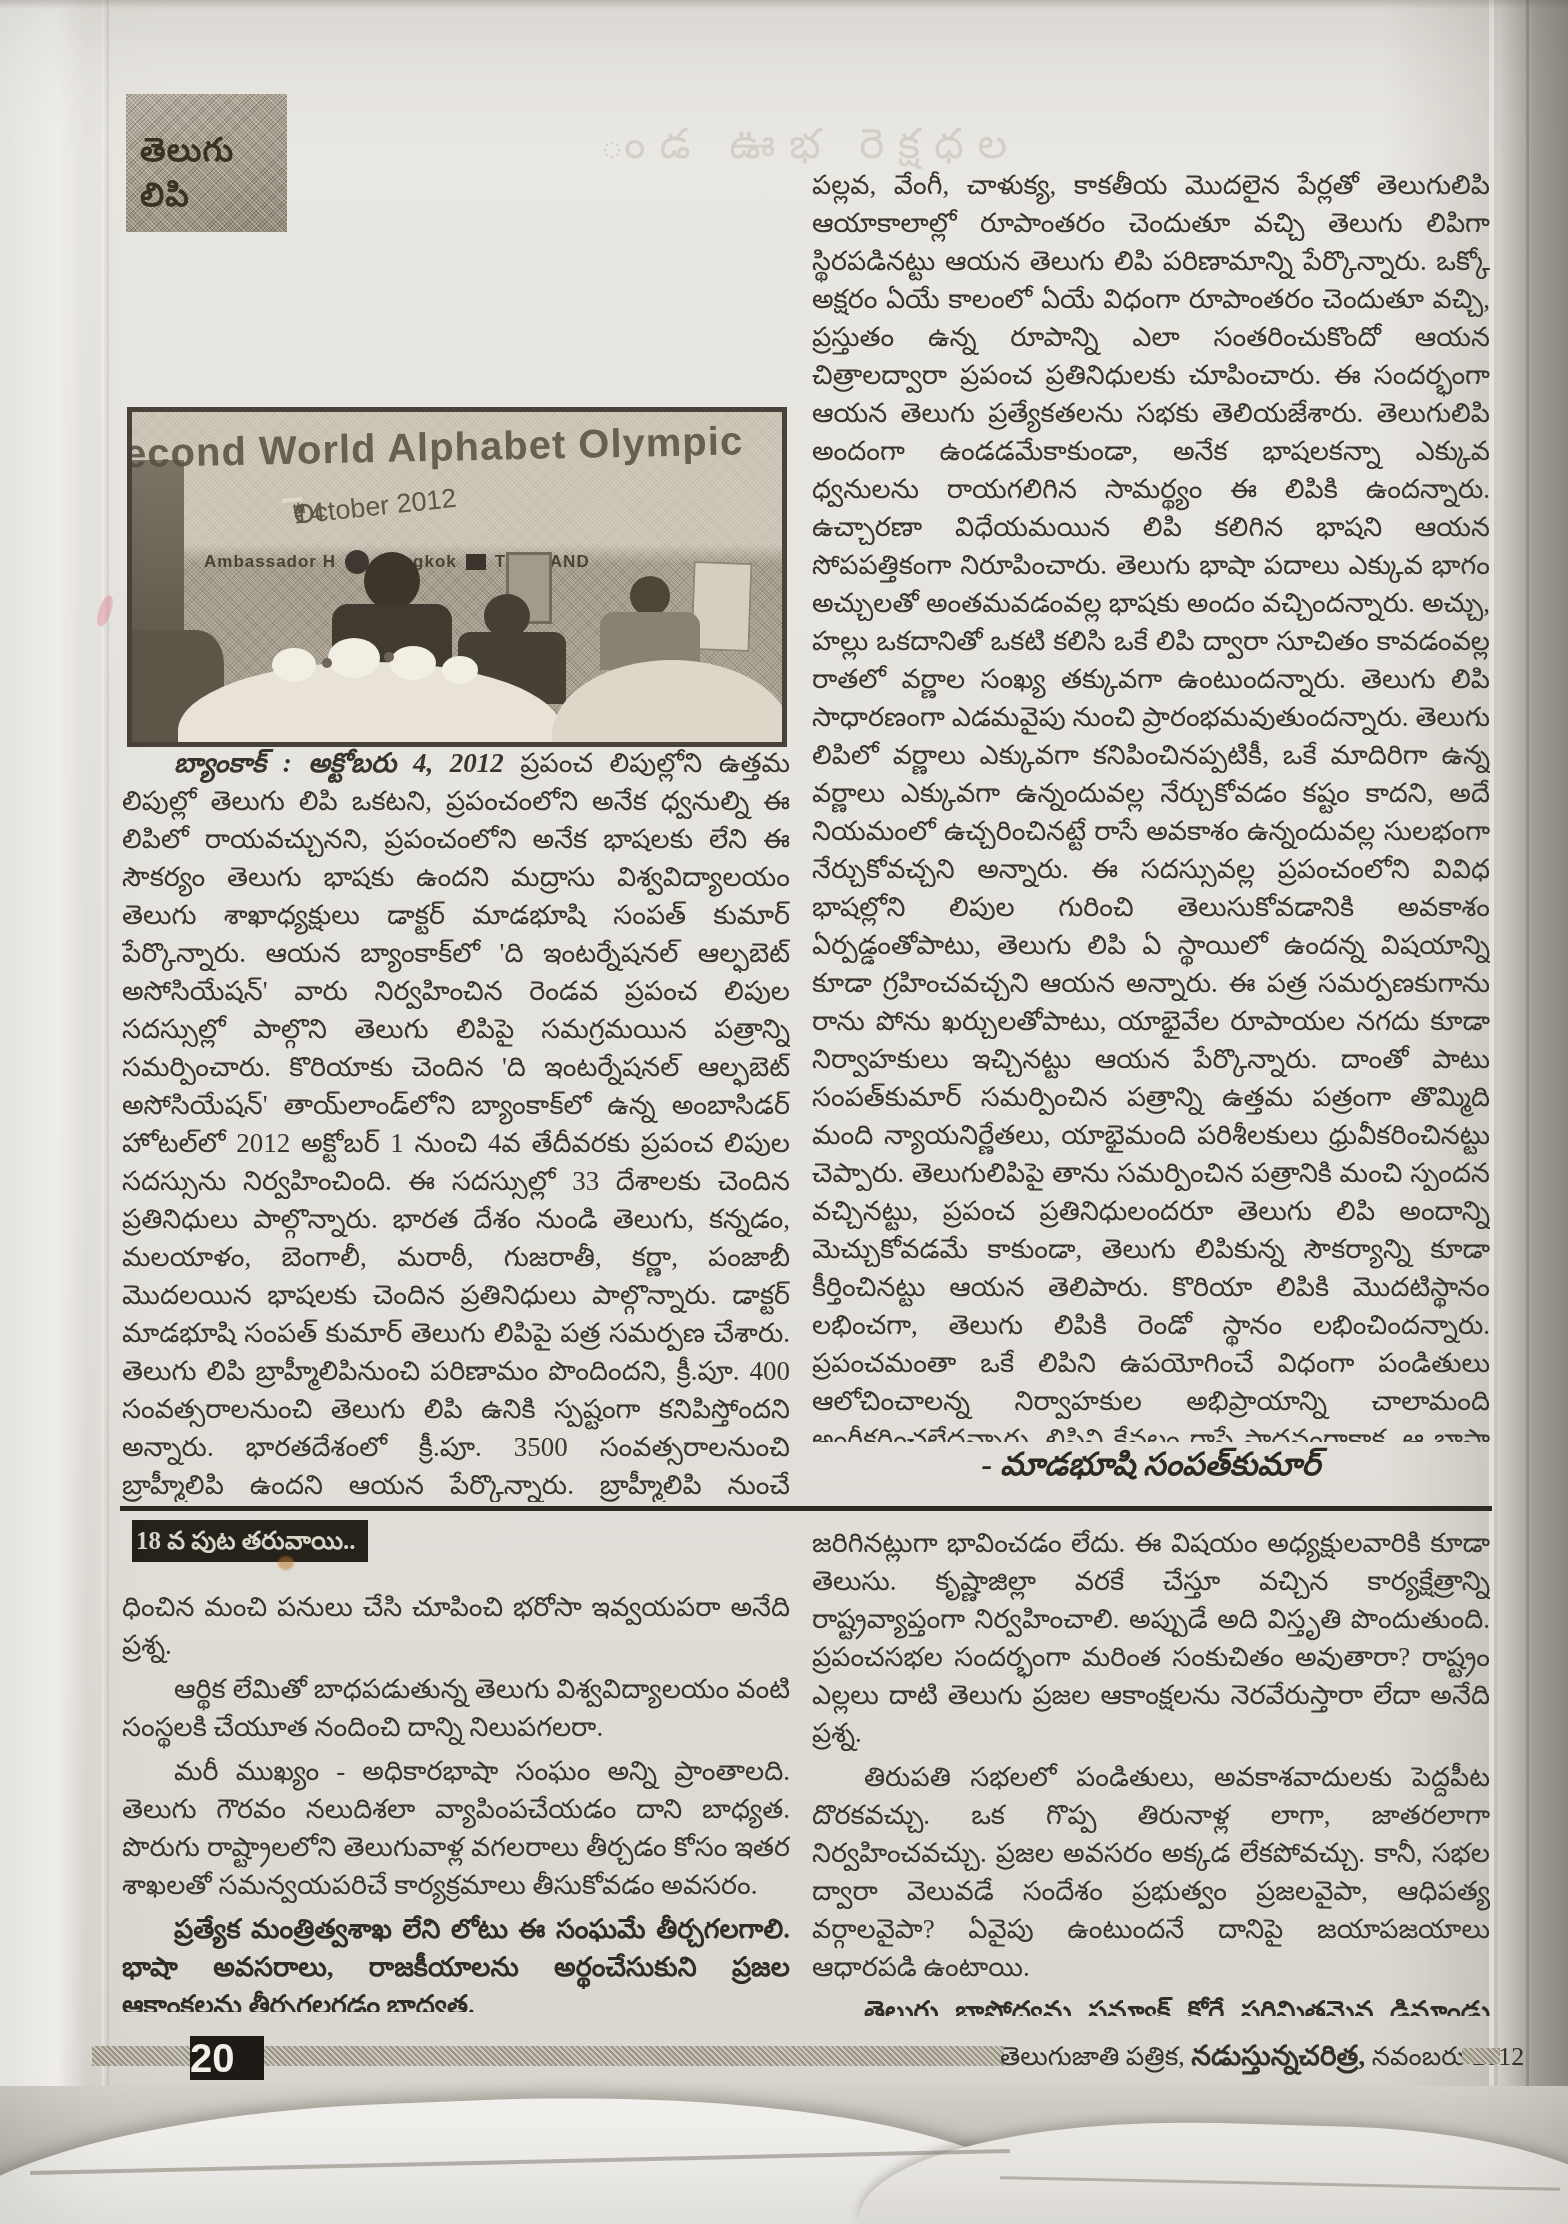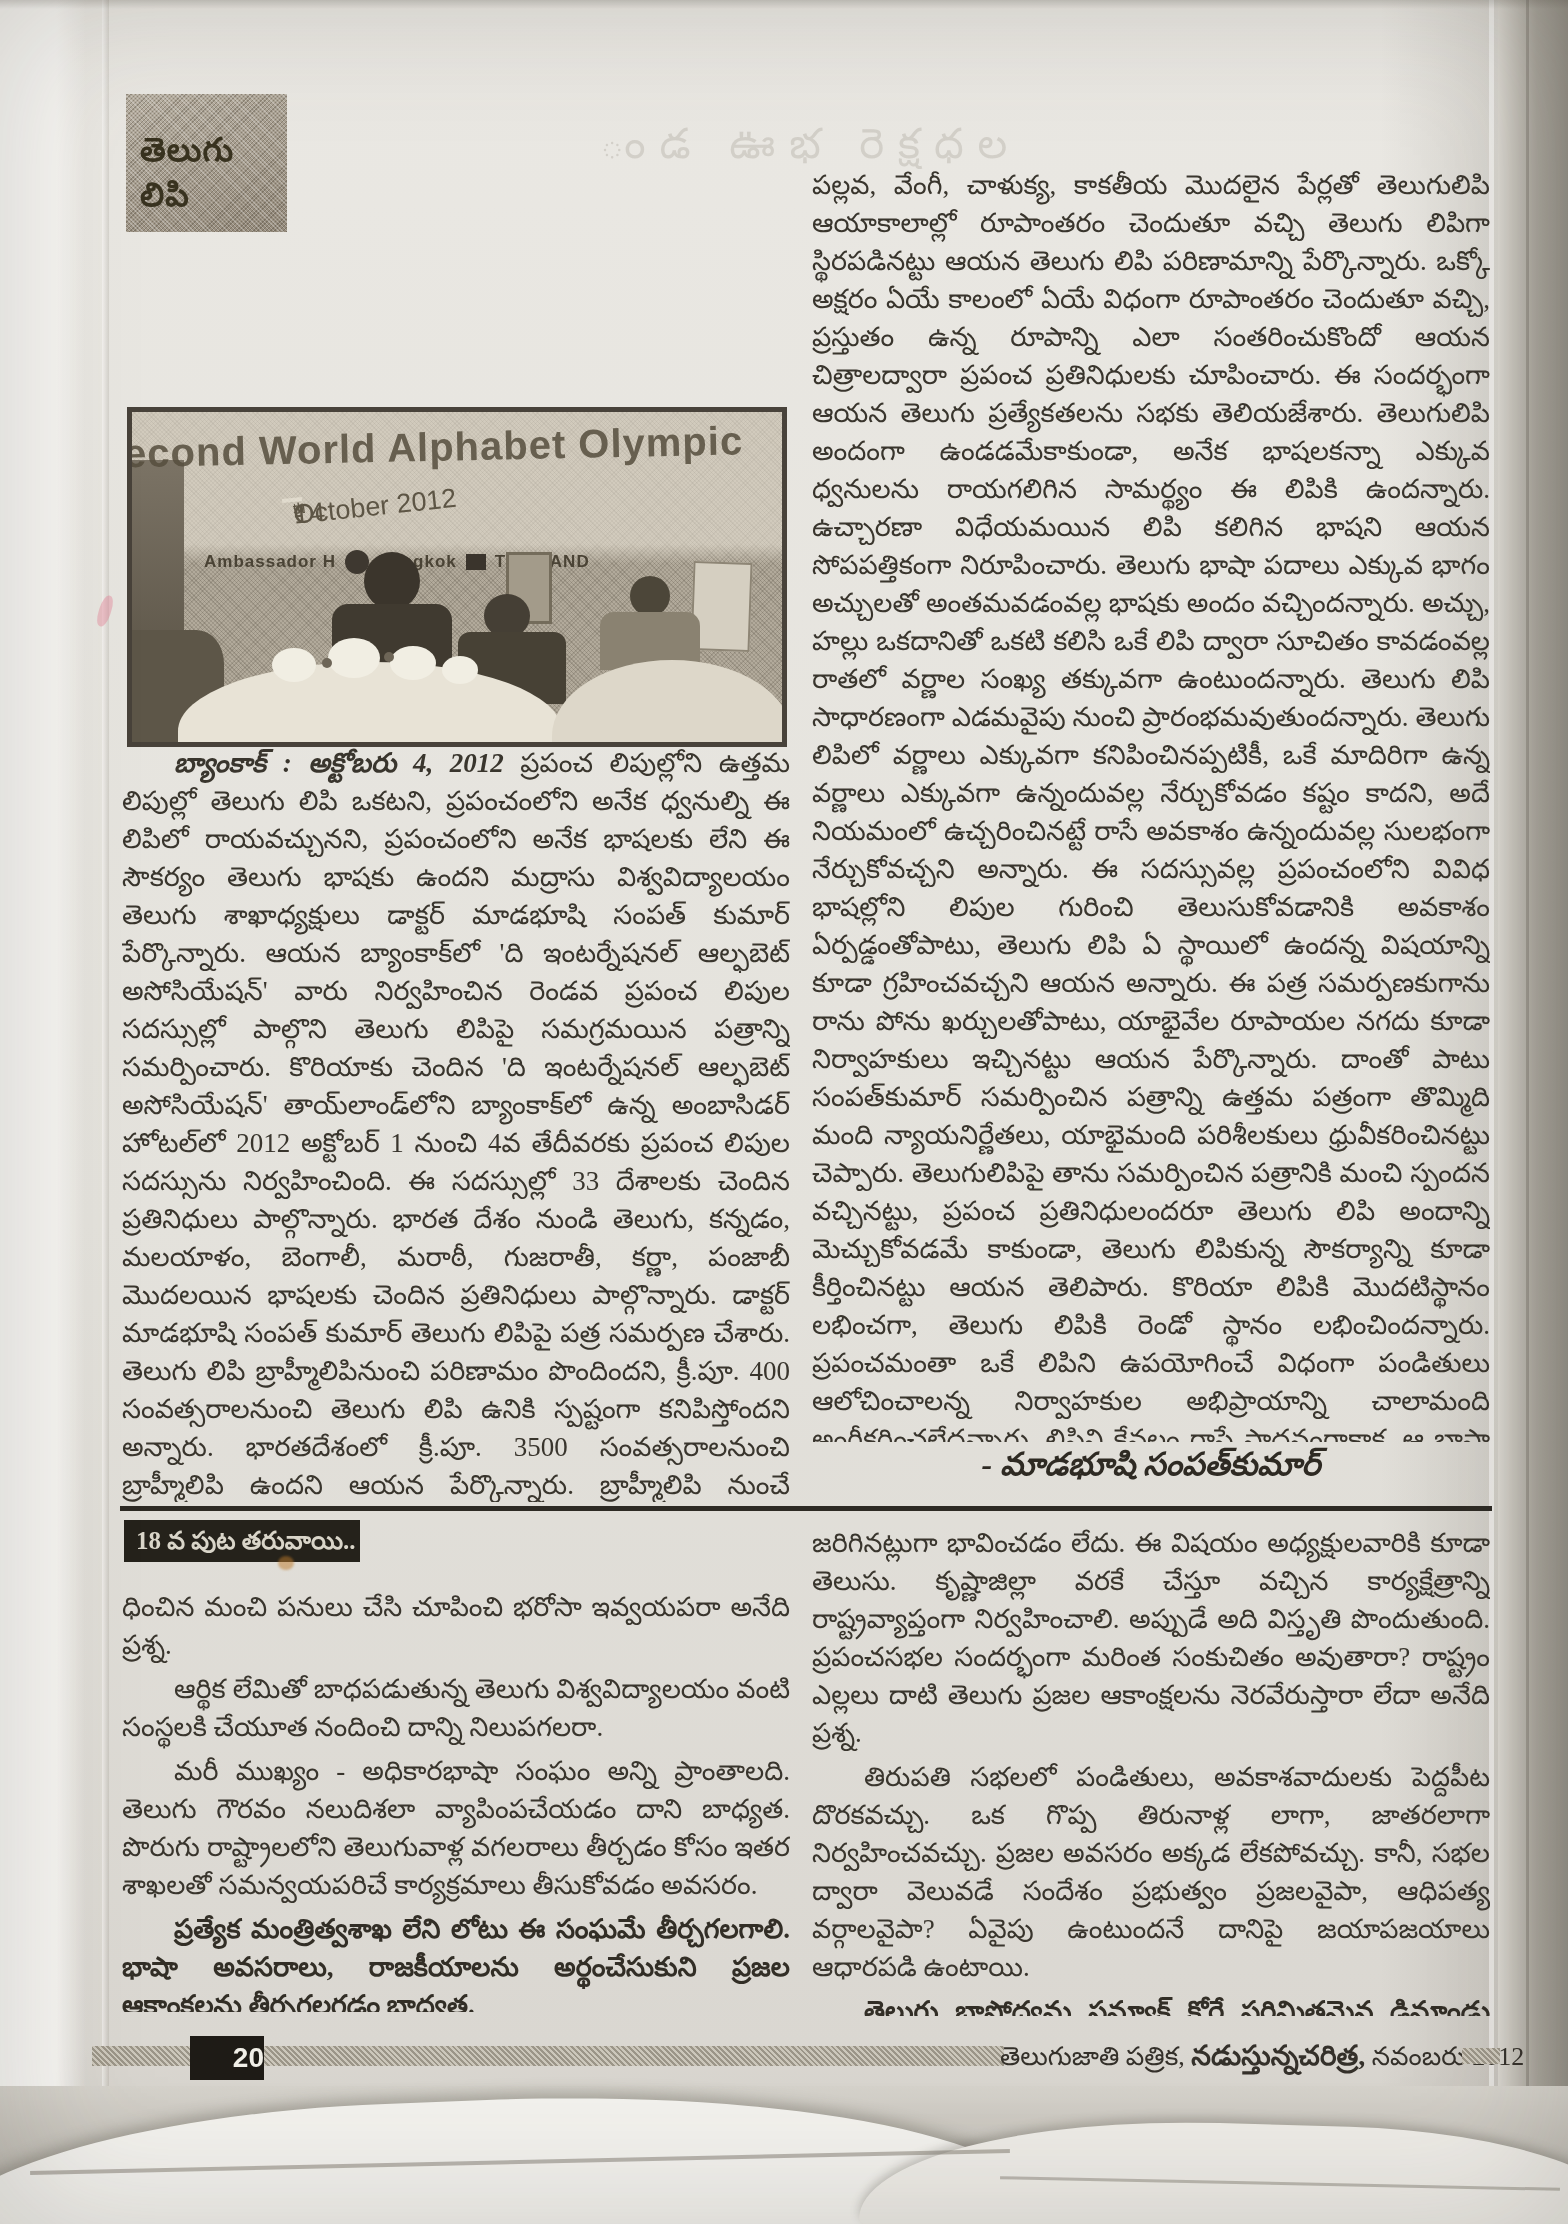--- a/index.html
+++ b/index.html
@@ -75,32 +75,32 @@
   .col p{margin:0 0 6px 0;text-indent:52px;}
   .col p.noind{text-indent:0;}
   .col p.bold{font-weight:bold;color:#322e26;}
   .lead{font-weight:bold;font-style:italic;margin-top:20px;}
   .col-left{left:122px;top:744px;width:668px;height:758px;}
   .col-right{left:812px;top:166px;width:678px;height:1276px;}
   .signature{left:812px;top:1446px;width:678px;text-align:center;font-size:32px;font-weight:bold;font-style:italic;color:#2e2a23;}
   .rule{left:120px;top:1506px;width:1372px;height:5px;background:#2d2a24;}
 
   
-  .cont-label{left:124px;top:1520px;width:236px;height:42px;background:#25221b;color:#d9d5c9;
-    font-size:25px;font-weight:bold;line-height:42px;padding-left:12px;box-sizing:border-box;}
+  .cont-label{left:132px;top:1520px;width:236px;height:42px;background:#25221b;color:#d9d5c9;
+    font-size:25px;font-weight:bold;line-height:42px;padding-left:4px;box-sizing:border-box;}
   .cont-left{left:122px;top:1588px;width:668px;height:424px;}
   .cont-right{left:812px;top:1524px;width:678px;height:492px;}
 
   
   .f-bar{left:92px;top:2046px;width:912px;height:20px;
     background:repeating-linear-gradient(45deg,#9b9588 0 2px,#ccc7bb 2px 4px);}
   .f-bar2{left:1462px;top:2048px;width:38px;height:16px;
     background:repeating-linear-gradient(45deg,#9b9588 0 2px,#ccc7bb 2px 4px);}
   .f-num{left:190px;top:2036px;width:74px;height:44px;background:#1e1b16;color:#f1efe8;
-    font-family:"Liberation Sans",sans-serif;font-size:28px;font-weight:bold;text-align:right;line-height:44px;}
+    font-family:"Liberation Sans",sans-serif;font-size:40px;font-weight:bold;text-align:left;line-height:44px;}
   .f-right{left:1000px;top:2040px;width:470px;font-size:26px;white-space:nowrap;color:#34302a;}
   .f-bold{font-weight:bold;font-size:28px;}
 
   
   .curl-base{left:0;top:2086px;width:1568px;height:138px;background:linear-gradient(180deg,#d5d2cb,#b3afa7);}
   .curl-a{left:-70px;top:2100px;width:1120px;height:168px;background:#f2f1ed;
     border-radius:45% 55% 40% 60%/80% 90% 20% 30%;transform:rotate(-2.2deg);box-shadow:0 -6px 14px rgba(90,85,75,.35);}
   .curl-b{left:860px;top:2124px;width:780px;height:140px;background:#edebe6;
     border-radius:55% 45% 50% 50%/90% 80% 25% 30%;transform:rotate(1.6deg);box-shadow:0 -5px 10px rgba(90,85,75,.3);}
   .curl-line{left:30px;top:2160px;width:980px;height:4px;background:rgba(110,104,93,.45);transform:rotate(-1.3deg);}

